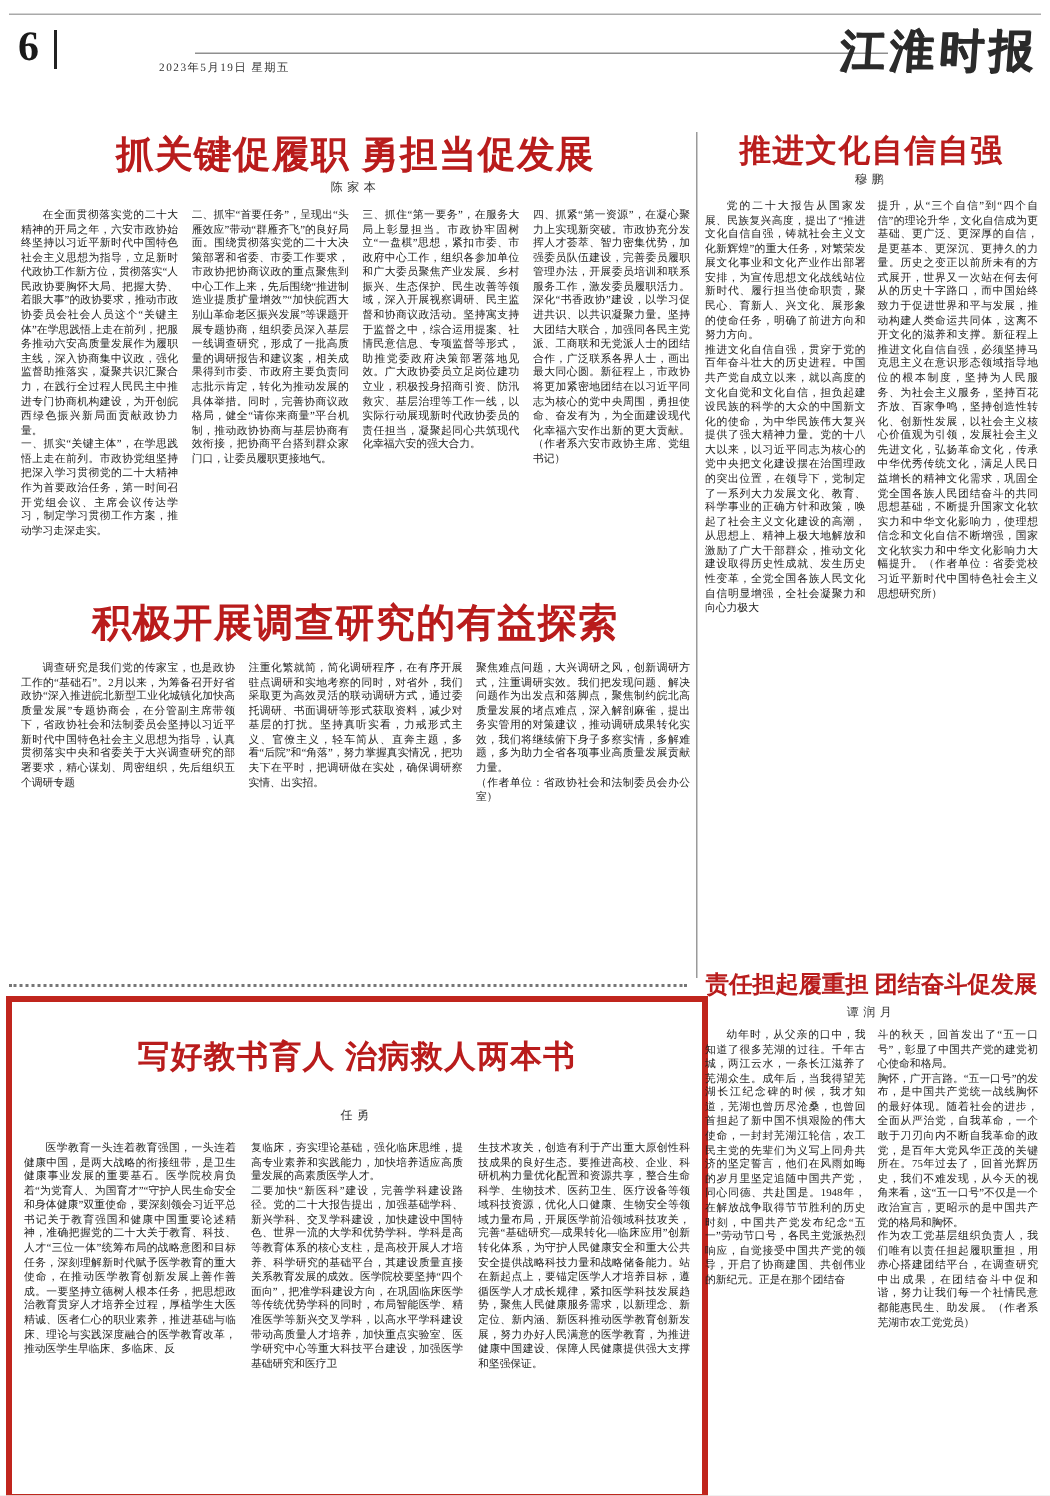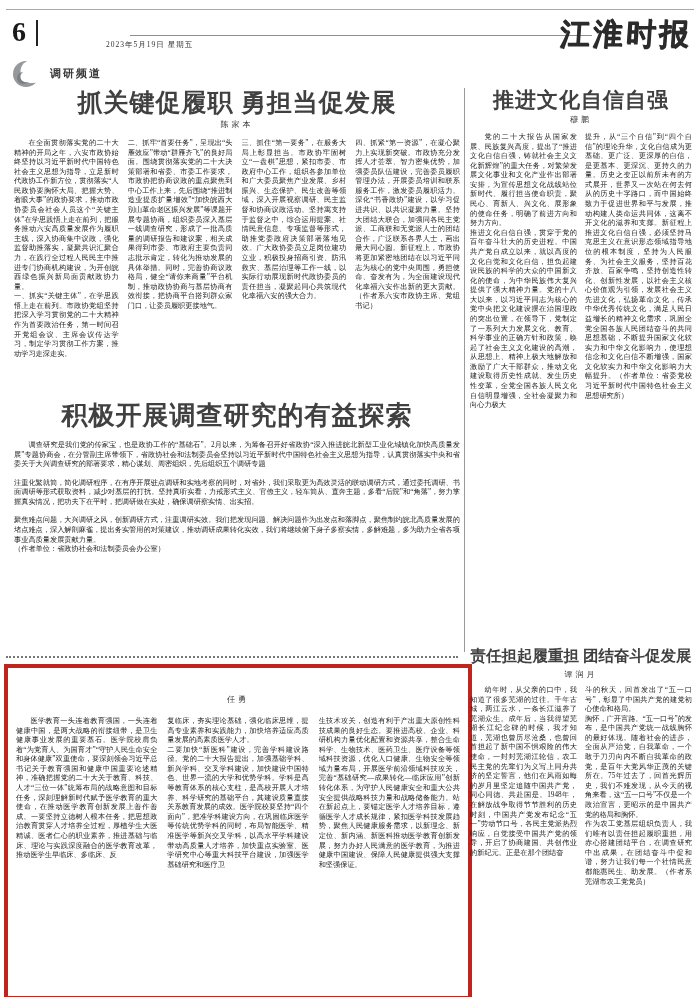--- a/index.html
+++ b/index.html
@@ -12,32 +12,32 @@
   .hbar{position:absolute;left:26px;top:6px;width:2px;height:26px;background:#222;}
   .section{position:absolute;left:34px;top:3px;font-size:23px;font-weight:bold;letter-spacing:2px;}
   .hdate{position:absolute;left:96px;top:26px;font-size:7.5px;color:#333;letter-spacing:1px;}
   .hline{position:absolute;left:120px;top:21px;width:462px;height:0;border-top:1px solid #8f8f8f;}
   .masthead{position:absolute;right:0px;top:0px;font-size:30px;font-weight:bold;letter-spacing:3px;transform:skewX(-4deg);color:#2b2b2b;text-shadow:0.5px 0.5px 0 #2b2b2b;}
   
   .vdivider{position:absolute;left:464px;top:88px;width:0;height:564px;border-left:1px solid #9a9a9a;}
   .logo{position:absolute;left:12px;top:58px;width:110px;height:32px;}
   .logo .label{position:absolute;left:38px;top:8px;font-size:11px;font-weight:bold;letter-spacing:2px;color:#3a3a3a;}
   
-  .headline{text-align:center;font-weight:bold;color:#404040;}
+  .headline{text-align:center;font-weight:bold;color:#b91c1c;}
   .byline{text-align:center;font-size:8px;color:#333;letter-spacing:3px;}
   .cols{display:flex;}
   .col{flex:1;overflow:hidden;text-align:justify;font-size:7.2px;line-height:1.33;color:#222;word-break:break-all;}
   .a1{position:absolute;left:14px;top:86px;width:446px;}
   .a1 .headline{font-size:25px;letter-spacing:1px;}
   .a1 .cols{margin-top:9px;}
   .a1 .col{height:258px;}
   .a1 .cols{gap:9px;}
   .a2{position:absolute;left:14px;top:398px;width:446px;}
   .a2 .headline{font-size:26px;letter-spacing:1px;font-family:Liberation Serif, serif;}
-  .a2 .cols{margin-top:8px;gap:9px;flex-direction:column;}
+  .a2 .cols{margin-top:8px;gap:9px;}
   .a2 .col{height:200px;}
   .dotsep{position:absolute;left:6px;top:656px;width:452px;height:0;border-top:2px dotted #777;}
   .redbox{position:absolute;left:4px;top:664px;width:444px;height:318px;border:4px solid #c0251d;background:#fff;padding:6px 8px 4px 8px;}
   .a3 .headline{font-size:21px;letter-spacing:1px;margin-top:16px;}
   .a3 .byline{margin-top:20px;}
   .a3 .cols{margin-top:12px;gap:10px;}
   .a3 .col{height:238px;}
   .r1{position:absolute;left:470px;top:86px;width:222px;}
   .r1 .headline{font-size:21px;letter-spacing:1px;}
   .r1 .cols{margin-top:8px;gap:8px;}
@@ -56,31 +56,20 @@
   <div class="toprule"></div>
 
   <div class="header">
     <div class="pagenum">6</div>
     <div class="hbar"></div>
     <div class="hdate">2023年5月19日 星期五</div>
     <div class="hline"></div>
     <div class="masthead">江淮时报</div>
   </div>
 
-  <div class="logo">
-    <span>
-      <svg width="32" height="32" viewBox="0 0 32 32">
-        <circle cx="14" cy="16" r="13" fill="#96999b"></circle>
-        <circle cx="20" cy="13.5" r="11.5" fill="#ffffff"></circle>
-        <circle cx="11" cy="20" r="6" fill="#7c8082"></circle>
-        <circle cx="14" cy="18.6" r="5.6" fill="#ffffff"></circle>
-      </svg>
-    </span>
-    <span class="label">调研频道</span>
-  </div>
 
   <div class="vdivider"></div>
 
   <div class="a1">
     <div class="headline">抓关键促履职 勇担当促发展</div>
     <div class="byline">陈家本</div>
     <div class="cols">
       <div class="col indent" style="white-space:pre-line">在全面贯彻落实党的二十大精神的开局之年，六安市政协始终坚持以习近平新时代中国特色社会主义思想为指导，立足新时代政协工作新方位，贯彻落实“人民政协要胸怀大局、把握大势、着眼大事”的政协要求，推动市政协委员会社会人员这个“关键主体”在学思践悟上走在前列，把服务推动六安高质量发展作为履职主线，深入协商集中议政，强化监督助推落实，凝聚共识汇聚合力，在践行全过程人民民主中推进专门协商机构建设，为开创皖西绿色振兴新局面贡献政协力量。
 一、抓实“关键主体”，在学思践悟上走在前列。市政协党组坚持把深入学习贯彻党的二十大精神作为首要政治任务，第一时间召开党组会议、主席会议传达学习，制定学习贯彻工作方案，推动学习走深走实。</div>
       <div class="col" style="white-space:pre-line">二、抓牢“首要任务”，呈现出“头雁效应”带动“群雁齐飞”的良好局面。围绕贯彻落实党的二十大决策部署和省委、市委工作要求，市政协把协商议政的重点聚焦到中心工作上来，先后围绕“推进制造业提质扩量增效”“加快皖西大别山革命老区振兴发展”等课题开展专题协商，组织委员深入基层一线调查研究，形成了一批高质量的调研报告和建议案，相关成果得到市委、市政府主要负责同志批示肯定，转化为推动发展的具体举措。同时，完善协商议政格局，健全“请你来商量”平台机制，推动政协协商与基层协商有效衔接，把协商平台搭到群众家门口，让委员履职更接地气。</div>
@@ -95,20 +84,21 @@
       <div class="col indent" style="white-space:pre-line">调查研究是我们党的传家宝，也是政协工作的“基础石”。2月以来，为筹备召开好省政协“深入推进皖北新型工业化城镇化加快高质量发展”专题协商会，在分管副主席带领下，省政协社会和法制委员会坚持以习近平新时代中国特色社会主义思想为指导，认真贯彻落实中央和省委关于大兴调查研究的部署要求，精心谋划、周密组织，先后组织五个调研专题</div>
       <div class="col" style="white-space:pre-line">注重化繁就简，简化调研程序，在有序开展驻点调研和实地考察的同时，对省外，我们采取更为高效灵活的联动调研方式，通过委托调研、书面调研等形式获取资料，减少对基层的打扰。坚持真听实看，力戒形式主义、官僚主义，轻车简从、直奔主题，多看“后院”和“角落”，努力掌握真实情况，把功夫下在平时，把调研做在实处，确保调研察实情、出实招。</div>
       <div class="col" style="white-space:pre-line">聚焦难点问题，大兴调研之风，创新调研方式，注重调研实效。我们把发现问题、解决问题作为出发点和落脚点，聚焦制约皖北高质量发展的堵点难点，深入解剖麻雀，提出务实管用的对策建议，推动调研成果转化实效，我们将继续俯下身子多察实情，多解难题，多为助力全省各项事业高质量发展贡献力量。
 （作者单位：省政协社会和法制委员会办公室）</div>
     </div>
   </div>
 
   <div class="dotsep"></div>
 
   <div class="redbox a3">
+    <div class="headline">写好教书育人 治病救人两本书</div>
     <div class="byline">任勇</div>
     <div class="cols">
       <div class="col indent" style="white-space:pre-line">医学教育一头连着教育强国，一头连着健康中国，是两大战略的衔接纽带，是卫生健康事业发展的重要基石。医学院校肩负着“为党育人、为国育才”“守护人民生命安全和身体健康”双重使命，要深刻领会习近平总书记关于教育强国和健康中国重要论述精神，准确把握党的二十大关于教育、科技、人才“三位一体”统筹布局的战略意图和目标任务，深刻理解新时代赋予医学教育的重大使命，在推动医学教育创新发展上善作善成。一要坚持立德树人根本任务，把思想政治教育贯穿人才培养全过程，厚植学生大医精诚、医者仁心的职业素养，推进基础与临床、理论与实践深度融合的医学教育改革，推动医学生早临床、多临床、反</div>
       <div class="col" style="white-space:pre-line">复临床，夯实理论基础，强化临床思维，提高专业素养和实践能力，加快培养适应高质量发展的高素质医学人才。
 二要加快“新医科”建设，完善学科建设路径。党的二十大报告提出，加强基础学科、新兴学科、交叉学科建设，加快建设中国特色、世界一流的大学和优势学科。学科是高等教育体系的核心支柱，是高校开展人才培养、科学研究的基础平台，其建设质量直接关系教育发展的成效。医学院校要坚持“四个面向”，把准学科建设方向，在巩固临床医学等传统优势学科的同时，布局智能医学、精准医学等新兴交叉学科，以高水平学科建设带动高质量人才培养，加快重点实验室、医学研究中心等重大科技平台建设，加强医学基础研究和医疗卫</div>
       <div class="col" style="white-space:pre-line">生技术攻关，创造有利于产出重大原创性科技成果的良好生态。要推进高校、企业、科研机构力量优化配置和资源共享，整合生命科学、生物技术、医药卫生、医疗设备等领域科技资源，优化人口健康、生物安全等领域力量布局，开展医学前沿领域科技攻关，完善“基础研究—成果转化—临床应用”创新转化体系，为守护人民健康安全和重大公共安全提供战略科技力量和战略储备能力。站在新起点上，要锚定医学人才培养目标，遵循医学人才成长规律，紧扣医学科技发展趋势，聚焦人民健康服务需求，以新理念、新定位、新内涵、新医科推动医学教育创新发展，努力办好人民满意的医学教育，为推进健康中国建设、保障人民健康提供强大支撑和坚强保证。</div>
     </div>
   </div>
 
   <div class="r1">

